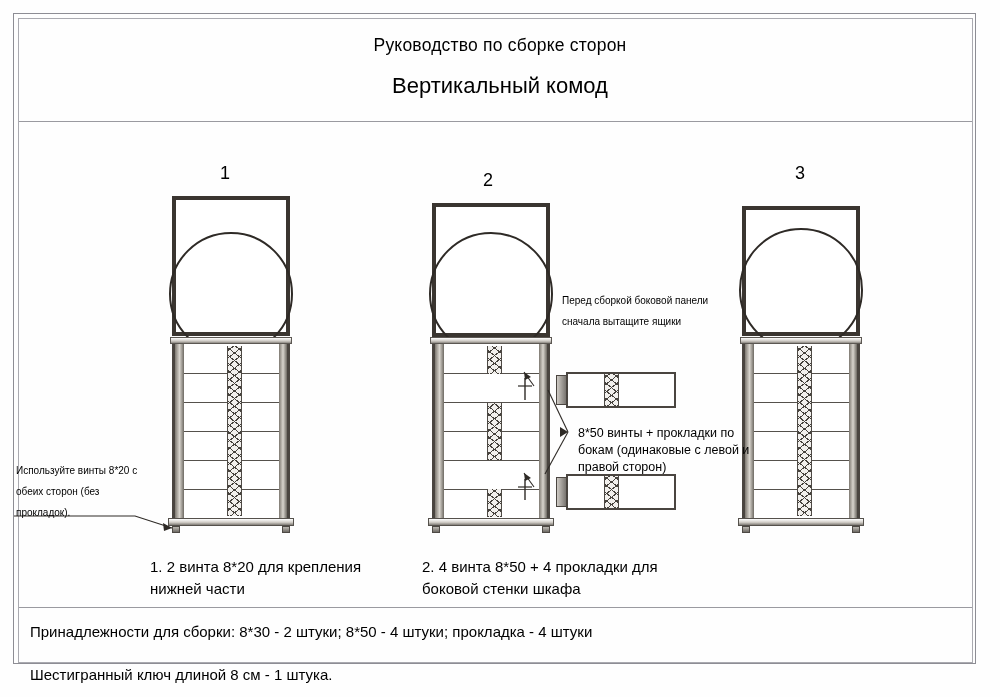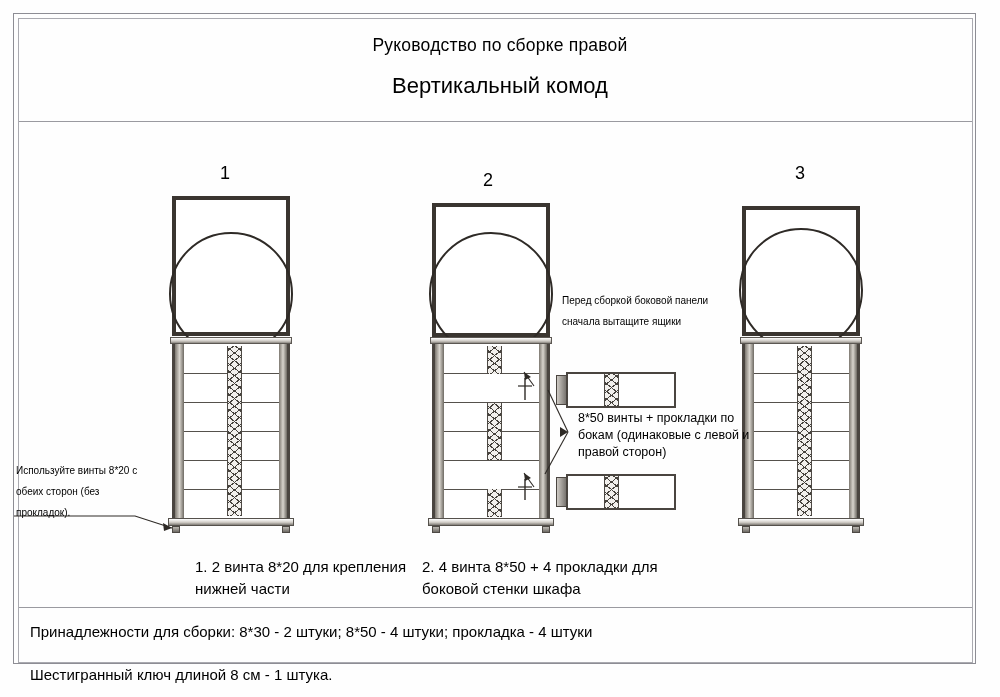--- a/index.html
+++ b/index.html
@@ -172,21 +172,21 @@
 
 <div id="page">
 
   <div class="border-outer"></div>
   <div class="border-inner"></div>
 
   <div class="hline" style="left:19px; top:121px; width:953px;"></div>
 
   <div class="hline" style="left:19px; top:607px; width:953px;"></div>
 
-  <div class="title-main">Руководство по сборке правой</div>
+  <div class="title-main">Руководство по сборке сторон</div>
   <div class="title-sub">Вертикальный комод</div>
 
   <div class="step-num" style="left:205px; top:163px;">1</div>
 
   <div class="unit">
 
     <div class="mirror-frame" style="left:172px; top:196px; width:118px; height:140px;"></div>
     <div class="mirror-circle" style="left:169px; top:232px; width:124px; height:124px;"></div>
 
     <div class="top-plate" style="left:170px; top:337px; width:122px; height:7px;"></div>
@@ -273,22 +273,22 @@
     <line x1="525" y1="378" x2="525" y2="400" stroke="#2e2a26" stroke-width="1.4"></line>
     <line x1="518" y1="386" x2="532" y2="386" stroke="#2e2a26" stroke-width="1.2"></line>
     <line x1="525" y1="479" x2="525" y2="500" stroke="#2e2a26" stroke-width="1.4"></line>
     <line x1="518" y1="487" x2="532" y2="487" stroke="#2e2a26" stroke-width="1.2"></line>
   </svg>
 
   <div class="note" style="left:16px; top:460px; width:132px;">Используйте винты 8*20 с обеих сторон (без прокладок).</div>
 
   <div class="note" style="left:562px; top:290px; width:185px;">Перед сборкой боковой панели сначала вытащите ящики</div>
 
-  <div class="note-small" style="left:578px; top:410px; width:178px;">8*50 винты + прокладки по бокам (одинаковые с левой и правой сторон)</div>
-
-  <div class="caption" style="left:150px; top:556px; width:260px;margin-left:45px;">1. 2 винта 8*20 для крепления нижней части</div>
+  <div class="note-small" style="left:578px; top:425px; width:178px;">8*50 винты + прокладки по бокам (одинаковые с левой и правой сторон)</div>
+
+  <div class="caption" style="left:150px; top:556px; width:260px;">1. 2 винта 8*20 для крепления нижней части</div>
 
   <div class="caption" style="left:422px; top:556px; width:270px;">2. 4 винта 8*50 + 4 прокладки для боковой стенки шкафа</div>
 
   <div class="parts" style="left:30px; top:620px; width:900px;">Принадлежности для сборки: 8*30 - 2 штуки;  8*50 - 4 штуки;  прокладка - 4 штуки</div>
   <div class="parts" style="left:30px; top:643px; width:900px;margin-top:20px;">Шестигранный ключ длиной 8 см - 1 штука.</div>
 
 </div>
 
 </body></html>

